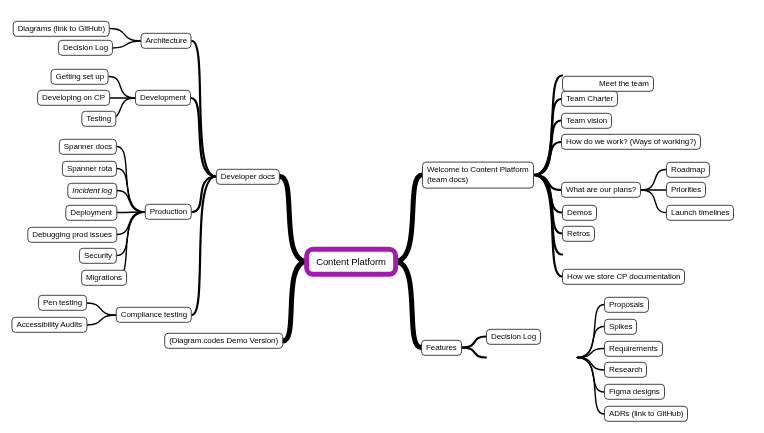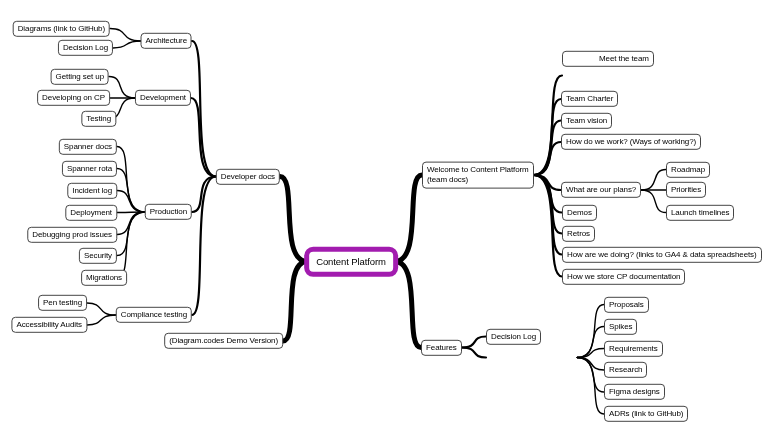--- a/index.html
+++ b/index.html
@@ -97,42 +97,41 @@
     <div class="node a-right" style="left: 192px; top: 41px;">Architecture</div>
     <div class="node a-right" style="left: 110px; top: 28.5px; text-align: right;">Diagrams (link to GitHub)</div>
     <div class="node a-right" style="left: 113px; top: 48px;">Decision Log</div>
     <div class="node a-right" style="left: 191px; top: 98px;">Development</div>
     <div class="node a-right" style="left: 109px; top: 76.5px;">Getting set up</div>
     <div class="node a-right" style="left: 110px; top: 98px;">Developing on CP</div>
     <div class="node a-right" style="left: 109px; top: 118.5px; margin-left: 7px;">Testing</div>
     <div class="node a-right" style="left: 192px; top: 212px;">Production</div>
     <div class="node a-right" style="left: 117px; top: 146.5px;">Spanner docs</div>
     <div class="node a-right" style="left: 117px; top: 168.5px;">Spanner rota</div>
-    <div class="node a-right" style="left: 117px; top: 190.5px;">Incident log</div>
+    <div class="node a-right" style="left: 117px; top: 190.5px; font-style: italic;">Incident log</div>
     <div class="node a-right" style="left: 117px; top: 212.5px;">Deployment</div>
     <div class="node a-right" style="left: 117px; top: 234.5px;">Debugging prod issues</div>
     <div class="node a-right" style="left: 117px; top: 255.5px;">Security</div>
     <div class="node a-right" style="left: 127px; top: 277.5px;">Migrations</div>
     <div class="node a-right" style="left: 192px; top: 315px;">Compliance testing</div>
     <div class="node a-right" style="left: 87px; top: 303px;">Pen testing</div>
     <div class="node a-right" style="left: 87px; top: 325px;">Accessibility Audits</div>
     <div class="node a-right" style="left: 283px; top: 341px;">(Diagram.codes Demo Version)</div>
     <div class="node a-left multiline" style="left: 422px; top: 175px;">Welcome to Content Platform
 (team docs)</div>
-    <div class="node a-left" style="left: 562px; top: 59px; padding-left: 36px;">Meet the team</div>
+    <div class="node a-left" style="left: 562px; top: 84px; padding-left: 36px;">Meet the team</div>
     <div class="node a-left" style="left: 561px; top: 99px;">Team Charter</div>
     <div class="node a-left" style="left: 561px; top: 120.5px;">Team vision</div>
     <div class="node a-left" style="left: 561px; top: 142px;">How do we work? (Ways of working?)</div>
     <div class="node a-left" style="left: 561px; top: 190px;">What are our plans?</div>
     <div class="node a-left" style="left: 666px; top: 169.5px;">Roadmap</div>
     <div class="node a-left" style="left: 666px; top: 190px;">Priorities</div>
     <div class="node a-left" style="left: 666px; top: 212.5px;">Launch timelines</div>
     <div class="node a-left" style="left: 562px; top: 212.5px;">Demos</div>
     <div class="node a-left" style="left: 562px; top: 233.5px;">Retros</div>
-    <div class="node a-left" style="left: 562px; top: 254.5px;">How are we doing? (links to GA4 &amp; data spreadsheets)</div>
     <div class="node a-left" style="left: 562px; top: 276.5px;">How we store CP documentation</div>
     <div class="node a-left" style="left: 421px; top: 347.5px;">Features</div>
     <div class="node a-left" style="left: 486px; top: 336.5px;">Decision Log</div>
     <div class="node a-left" style="left: 604px; top: 304.5px;">Proposals</div>
     <div class="node a-left" style="left: 604px; top: 326.5px;">Spikes</div>
     <div class="node a-left" style="left: 604px; top: 348.5px;">Requirements</div>
     <div class="node a-left" style="left: 604px; top: 370px;">Research</div>
     <div class="node a-left" style="left: 604px; top: 392px;">Figma designs</div>
     <div class="node a-left" style="left: 604px; top: 414px;">ADRs (link to GitHub)</div>
   </div>

